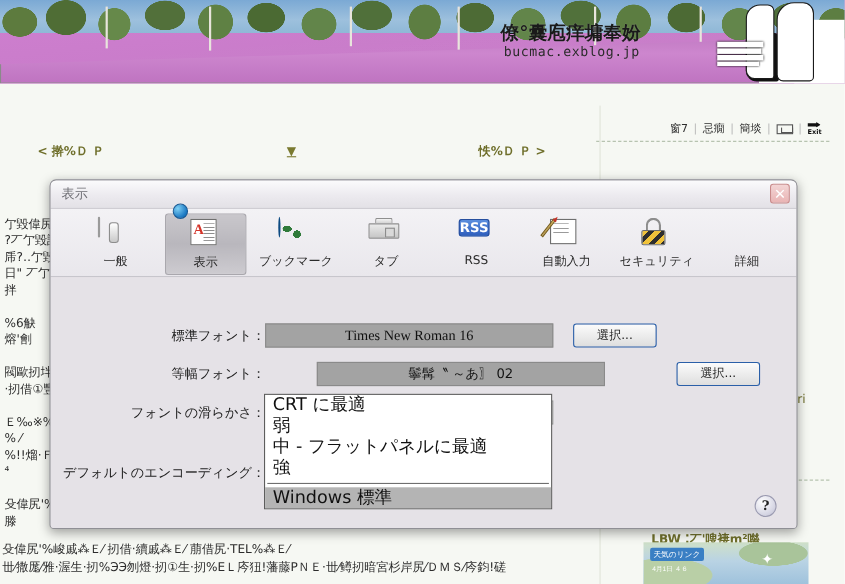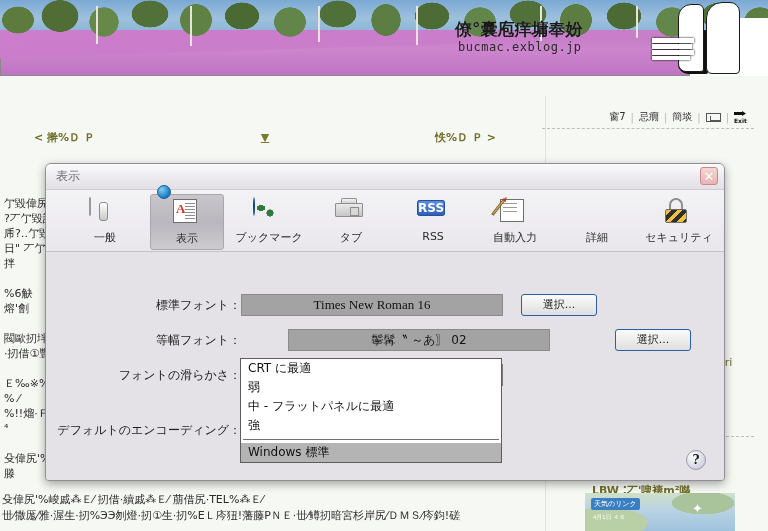--- a/index.html
+++ b/index.html
@@ -405,21 +405,21 @@
   }
 
   .dropdown {
     position:absolute; left:240px; top:358px;
     width: 262px; background:#ffffff;
     border:1px solid #5d5d5d;
     z-index: 50;
   }
   .dd-item {
     height: 19px; line-height:18px; padding-left: 7px;
-    font-size: 12px; color:#111;
+    font-size: 16px; color:#111;
     font-family:"DejaVu Sans", sans-serif; cursor:pointer;
     white-space:nowrap;
   }
   .dd-sep { height:1px; background:#6f6f6f; margin: 4px 2px 3px; }
   .dd-item.selected { background:#b4b4b4; color:#111; }
 
   .helpbtn {
     position:absolute; right:18px; bottom:12px;
     width:20px;height:20px;border-radius:50%;
     background: radial-gradient(circle at 35% 30%, #ffffff, #d3d3e2 70%, #b5b5c8 100%);
@@ -549,29 +549,29 @@
       </div>
 
       <div class="tb-item">
         <span class="tb-ico">
           <span class="ico-autofill"><span class="sheet"></span><span class="rows"></span><span class="pen"></span></span>
         </span>
         <span class="tb-label">自動入力</span>
       </div>
 
       <div class="tb-item">
-        <span class="tb-ico"><span class="ico-gear"></span></span>
-        <span class="tb-label">詳細</span>
-      </div>
-
-      <div class="tb-item">
         <span class="tb-ico">
           <span class="ico-lock"><span class="shackle"></span><span class="body"></span></span>
         </span>
         <span class="tb-label">セキュリティ</span>
+      </div>
+
+      <div class="tb-item">
+        <span class="tb-ico"><span class="ico-gear"></span></span>
+        <span class="tb-label">詳細</span>
       </div>
     </div>
 
     <div class="content">
 
       <div class="row" style="left:0; top:42px; width:100%;">
         <span class="row-label" style="width:195px;">標準フォント：</span>
         <span class="field" style="width:262px; margin-left:0;">Times New Roman 16</span>
         <span class="selbtn" style="margin-left:18px;">選択...</span>
       </div>

